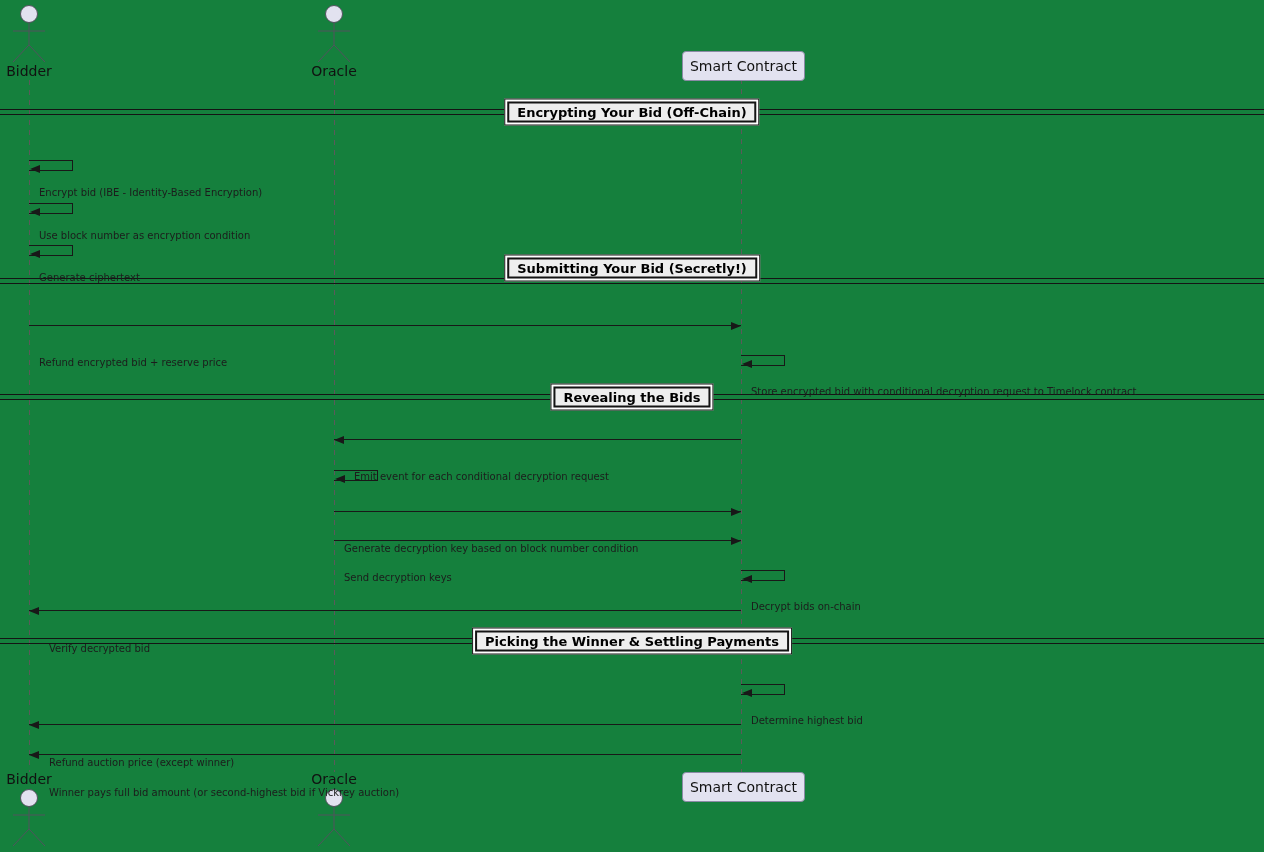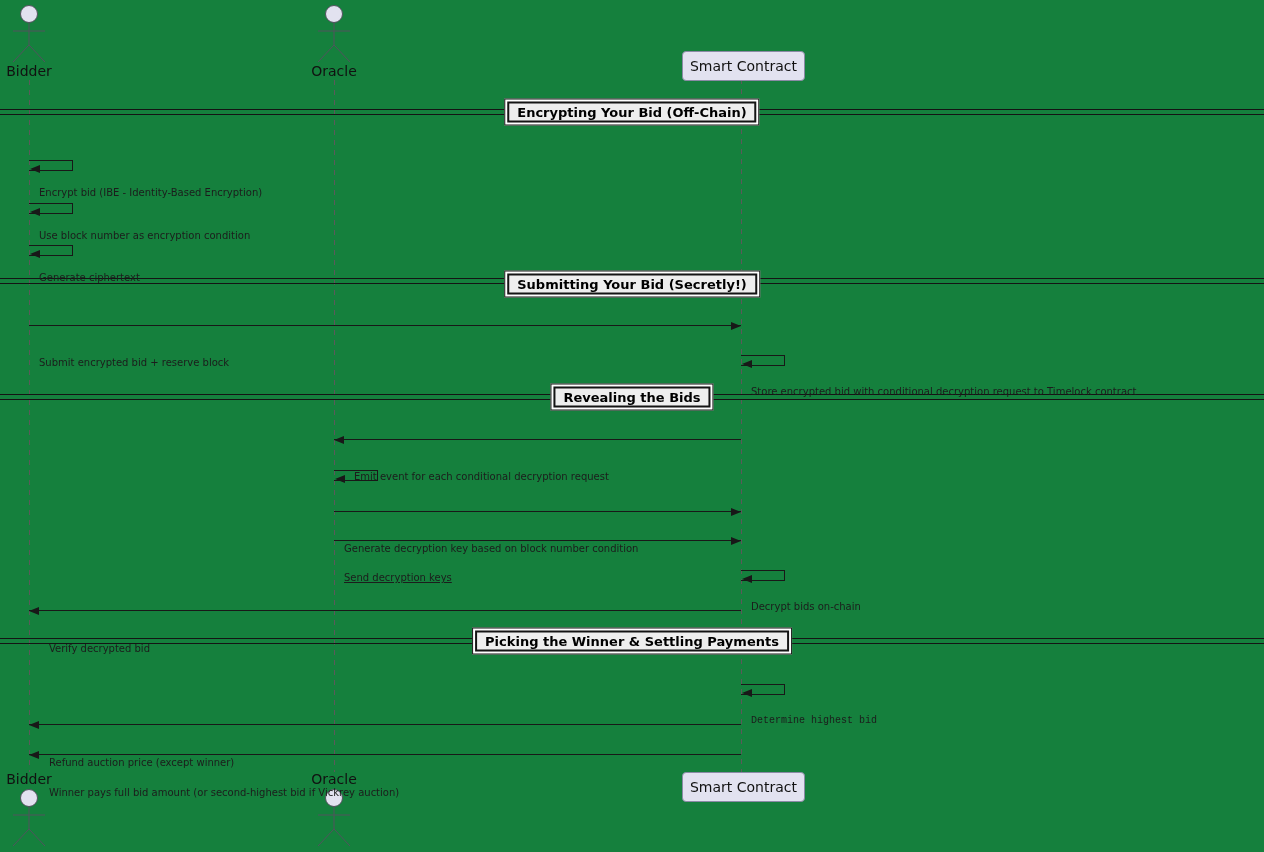--- a/index.html
+++ b/index.html
@@ -91,57 +91,57 @@
       <div class="self-arrow" style="left: 29px; top: 160px;"></div>
       <div class="arrow-left" style="left: 30px; top: 165px;"></div>
       <div class="msg-text" style="left: 39px; top: 182px;">Use block number as encryption condition</div>
       <div class="self-arrow" style="left: 29px; top: 203px;"></div>
       <div class="arrow-left" style="left: 30px; top: 208px;"></div>
       <div class="msg-text" style="left: 39px; top: 224px;">Generate ciphertext</div>
       <div class="self-arrow" style="left: 29px; top: 245px;"></div>
       <div class="arrow-left" style="left: 30px; top: 250px;"></div>
       <div class="divider-line" style="top: 278px;"></div>
       <div class="divider-line" style="top: 283px;"></div>
-      <div class="divider-box" style="top: 284px;">
+      <div class="divider-box" style="top: 268px;">
         <div class="divider-box-inner">Submitting Your Bid (Secretly!)</div>
       </div>
       <div class="msg-line" style="left: 29px; top: 325px; width: 712px;"></div>
-      <div class="msg-text" style="left: 39px; top: 309px;">Submit encrypted bid + reserve block</div>
+      <div class="msg-text" style="left: 39px; top: 309px;">Refund encrypted bid + reserve price</div>
       <div class="arrow-right" style="left: 731px; top: 321.5px;"></div>
       <div class="msg-text" style="left: 751px; top: 338px;">Store encrypted bid with conditional decryption request to Timelock contract</div>
       <div class="self-arrow" style="left: 741px; top: 355px;"></div>
       <div class="arrow-left" style="left: 742px; top: 360px;"></div>
       <div class="divider-line" style="top: 394px;"></div>
       <div class="divider-line" style="top: 399px;"></div>
       <div class="divider-box" style="top: 397px;">
         <div class="divider-box-inner">Revealing the Bids</div>
       </div>
       <div class="msg-line" style="left: 334px; top: 439px; width: 407px;"></div>
       <div class="msg-text" style="left: 354px; top: 423px; text-align: right;">Emit event for each conditional decryption request</div>
       <div class="arrow-left" style="left: 334px; top: 435.5px;"></div>
       <div class="self-arrow" style="left: 334px; top: 470px;"></div>
       <div class="arrow-left" style="left: 335px; top: 475px;"></div>
       <div class="msg-line" style="left: 334px; top: 511px; width: 407px;"></div>
       <div class="msg-text" style="left: 344px; top: 495px;">Generate decryption key based on block number condition</div>
       <div class="arrow-right" style="left: 731px; top: 507.5px;"></div>
       <div class="msg-line" style="left: 334px; top: 540px; width: 407px;"></div>
-      <div class="msg-text" style="left: 344px; top: 524px; text-decoration: underline;">Send decryption keys</div>
+      <div class="msg-text" style="left: 344px; top: 524px;">Send decryption keys</div>
       <div class="arrow-right" style="left: 731px; top: 536.5px;"></div>
       <div class="msg-text" style="left: 751px; top: 553px;">Decrypt bids on-chain</div>
       <div class="self-arrow" style="left: 741px; top: 570px;"></div>
       <div class="arrow-left" style="left: 742px; top: 575px;"></div>
       <div class="msg-line" style="left: 29px; top: 610px; width: 712px;"></div>
       <div class="msg-text" style="left: 49px; top: 595px;">Verify decrypted bid</div>
       <div class="arrow-left" style="left: 29px; top: 606.5px;"></div>
       <div class="divider-line" style="top: 638px;"></div>
       <div class="divider-line" style="top: 643px;"></div>
       <div class="divider-box" style="top: 641px;">
         <div class="divider-box-inner">Picking the Winner &amp; Settling Payments</div>
       </div>
-      <div class="msg-text" style="left: 751px; top: 667px; font-family: Liberation Mono, monospace;">Determine highest bid</div>
+      <div class="msg-text" style="left: 751px; top: 667px;">Determine highest bid</div>
       <div class="self-arrow" style="left: 741px; top: 684px;"></div>
       <div class="arrow-left" style="left: 742px; top: 689px;"></div>
       <div class="msg-line" style="left: 29px; top: 724px; width: 712px;"></div>
       <div class="msg-text" style="left: 49px; top: 709px;">Refund auction price (except winner)</div>
       <div class="arrow-left" style="left: 29px; top: 720.5px;"></div>
       <div class="msg-line" style="left: 29px; top: 754px; width: 712px;"></div>
       <div class="msg-text" style="left: 49px; top: 739px;">Winner pays full bid amount (or second-highest bid if Vickrey auction)</div>
       <div class="arrow-left" style="left: 29px; top: 750.5px;"></div>
     </div>
 </div>

